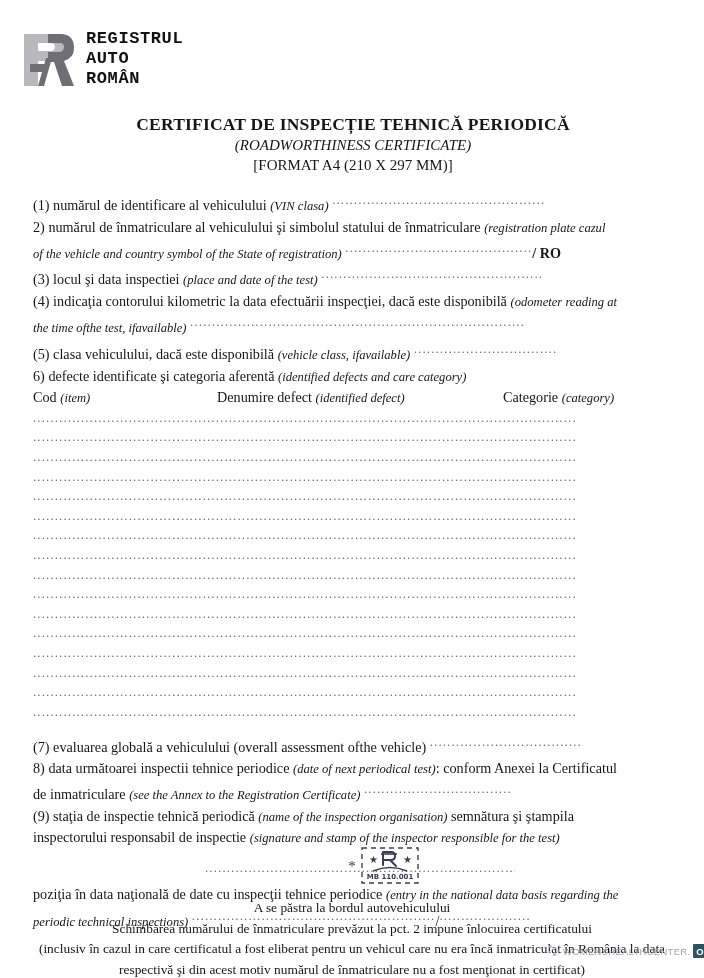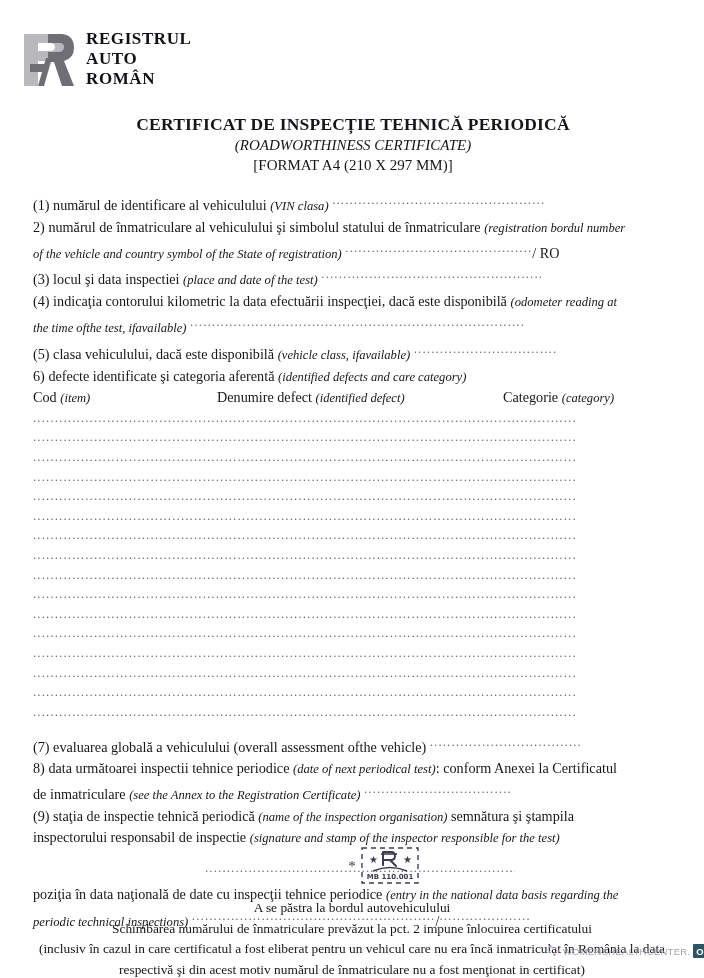--- a/index.html
+++ b/index.html
@@ -30,21 +30,21 @@
     margin-right: 10px;
     flex: none;
   }
   .logo-words {
     display: flex;
     flex-direction: column;
     justify-content: flex-start;
     padding-top: 5px;
   }
   .logo-words span {
-    font-family: Liberation Serif, serif;
+    font-family: Liberation Mono, monospace;
     font-weight: bold;
     font-size: 17px;
     letter-spacing: 0.6px;
     line-height: 20px;
     color: #111116;
   }
 
   
   .title-block {
     position: absolute;
@@ -73,21 +73,21 @@
   .form {
     position: absolute;
     left: 33px;
     top: 190px;
     width: 645px;
     font-size: 14.2px;
     line-height: 20.3px;
   }
   .row { margin: 0; }
   .it-sm { font-style: italic; font-size: 12.6px; }
-  .bold { font-weight: normal; }
+  .bold { font-weight: bold; }
 
   
   .lead {
     display: inline-block;
     vertical-align: baseline;
     overflow: hidden;
     white-space: nowrap;
     color: #6f6f78;
     letter-spacing: 1.1px;
     font-size: 13px;
@@ -233,21 +233,21 @@
   <div class="row">
     <span>(1)</span>
     <span>numărul de identificare al vehiculului</span>
     <span class="it-sm">(VIN clasa)</span>
     <span class="lead">.................................................</span>
   </div>
 
   <div class="row">
     <span>2)</span>
     <span>numărul de înmatriculare al vehiculului şi simbolul statului de înmatriculare</span>
-    <span class="it-sm">(registration bordul number</span>
+    <span class="it-sm">(registration plate cazul</span>
   </div>
   <div class="row">
     <span class="it-sm">of the vehicle and country symbol of the State of registration)</span>
     <span class="lead">...........................................</span><span class="bold">/ RO</span>
   </div>
 
   <div class="row">
     <span>(3)</span>
     <span>locul şi data inspectiei</span>
     <span class="it-sm">(place and date of the test)</span>

